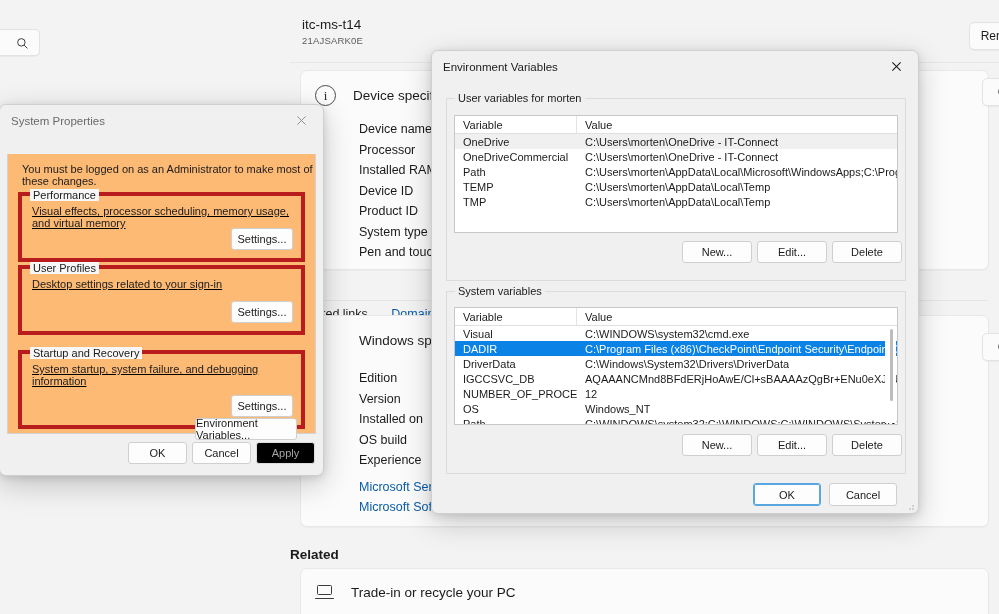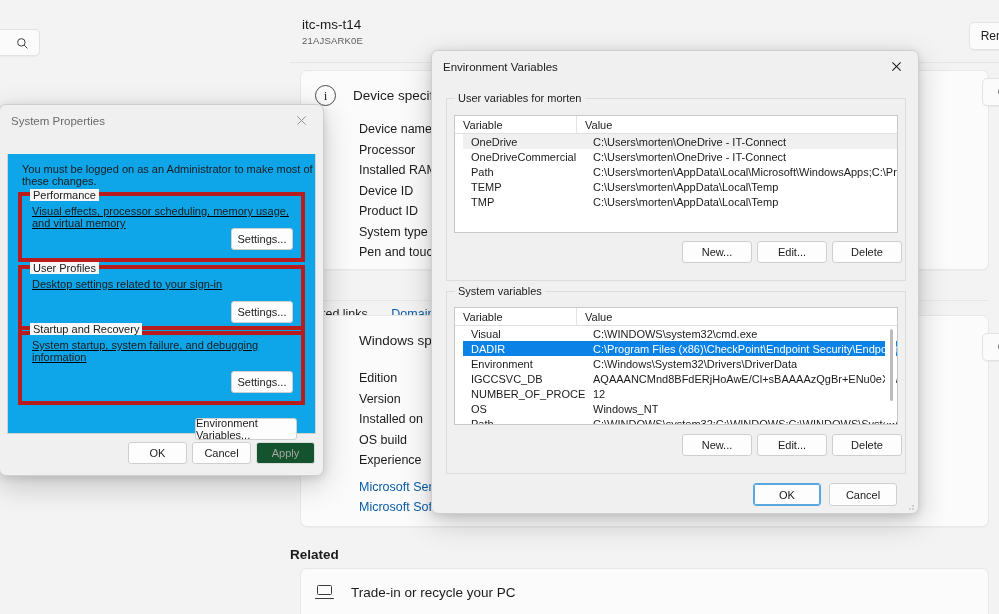--- a/index.html
+++ b/index.html
@@ -109,41 +109,41 @@
     font-size: 11px; color: #1b1b1b; padding: 3px 7px 3px 7px;
     border: 1px solid #d2d2d2; border-bottom: none;
     background: #ebebeb; margin-right: -1px; line-height: 14px;
     border-radius: 3px 3px 0 0;
   }
   .tab.active { background: #f7f7f7; color: #111; position: relative; z-index: 2;
     padding-top: 5px; margin-bottom: -1px; border-bottom: 1px solid #f7f7f7; }
 
   .tabpage {
     position: absolute; left: 7px; right: 7px; top: 49px; bottom: 41px;
-    background: #0ea5e9; border: 1px solid #d2d2d2; border-top: none;
+    background: #fdba74; border: 1px solid #d2d2d2; border-top: none;
   }
   .note { font-size: 11px; color: #1b1b1b; padding: 9px 0 0 14px; }
 
   .groupbox {
     position: absolute; left: 10px; right: 10px;
     border: 4px solid #b91c1c; background: transparent; text-decoration: underline;
   }
   .gb-legend {
     position: absolute; left: 8px; top: -7px; background: #f7f7f7;
     padding: 0 3px; font-size: 11px; color: #1b1b1b;
   }
   .gb-text { font-size: 11px; color: #1b1b1b; padding: 9px 0 0 10px; }
 
   .w32btn {
     position: absolute; height: 22px; background: #fdfdfd;
     border: 1px solid #cfcfcf; border-radius: 3px;
     font-size: 11px; color: #1b1b1b;
     display: flex; align-items: center; justify-content: center;
   }
-  .w32btn.disabled { color: #a6a6a6; background: #14532d; border-color: #dcdcdc; }
+  .w32btn.disabled { color: #a6a6a6; background: #000000; border-color: #dcdcdc; }
   .w32btn.focus { border: 1px solid #5aa7e0; box-shadow: 0 0 0 1px #5aa7e0 inset; }
 
   
   #envvars { left: 431px; top: 50px; width: 488px; height: 464px; background: #f0f0f0; }
   #envvars .w32-title { color: #1b1b1b; font-size: 11.5px; }
 
   .ev-group {
     position: absolute; border: 1px solid #dcdcdc;
   }
   .ev-legend {
@@ -154,21 +154,21 @@
     position: absolute; background: #ffffff; border: 1px solid #c8c8c8;
     overflow: hidden;
   }
   .vt-head {
     display: flex; height: 18px; align-items: center;
     border-bottom: 1px solid #e0e0e0; background: #ffffff;
   }
   .vt-head .c1 { width: 122px; flex: 0 0 122px; padding-left: 8px;
     font-size: 11px; color: #1b1b1b; border-right: 1px solid #e4e4e4; height: 18px; line-height: 18px; }
   .vt-head .c2 { padding-left: 8px; font-size: 11px; color: #1b1b1b; }
-  .vt-row { display: flex; height: 15px; align-items: center; font-size: 11px; color: #1b1b1b; margin-left: 8px; }
+  .vt-row { display: flex; height: 15px; align-items: center; font-size: 11px; color: #1b1b1b; }
   .vt-row .c1 { width: 122px; flex: 0 0 122px; padding-left: 8px; overflow: hidden; white-space: nowrap; }
   .vt-row .c2 { padding-left: 8px; overflow: hidden; white-space: nowrap; text-overflow: clip; }
   .vt-row.hover { background: #f0f0f0; }
   .vt-row.sel { background: #0a82e6; color: #ffffff; }
 
   .vt-scroll {
     position: absolute; right: 1px; top: 19px; bottom: 1px; width: 11px; background: #ffffff;
   }
   .vt-thumb { position: absolute; right: 3px; top: 2px; width: 3px; height: 72px;
     background: #bdbdbd; border-radius: 2px; }
@@ -311,21 +311,21 @@
         <div class="gb-text">Visual effects, processor scheduling, memory usage, and virtual memory</div>
         <div class="w32btn" style="right:8px; bottom:8px; width:62px;">Settings...</div>
       </div>
 
       <div class="groupbox" style="top:111px; height:70px;">
         <span class="gb-legend">User Profiles</span>
         <div class="gb-text">Desktop settings related to your sign-in</div>
         <div class="w32btn" style="right:8px; bottom:8px; width:62px;">Settings...</div>
       </div>
 
-      <div class="groupbox" style="top:172px; height:79px;">
+      <div class="groupbox" style="top:196px; height:79px;">
         <span class="gb-legend">Startup and Recovery</span>
         <div class="gb-text">System startup, system failure, and debugging information</div>
         <div class="w32btn" style="right:8px; bottom:8px; width:62px;">Settings...</div>
       </div>
 
       <div class="w32btn" style="right:18px; top:264px; width:102px;">Environment Variables...</div>
     </div>
 
     <div class="w32btn" style="left:128px; bottom:11px; width:59px;">OK</div>
     <div class="w32btn" style="left:192px; bottom:11px; width:59px;">Cancel</div>
@@ -389,21 +389,21 @@
       </div>
       <div class="vt-row">
         <div class="c1">Visual</div>
         <div class="c2">C:\WINDOWS\system32\cmd.exe</div>
       </div>
       <div class="vt-row sel">
         <div class="c1">DADIR</div>
         <div class="c2">C:\Program Files (x86)\CheckPoint\Endpoint Security\Endpoint Co...</div>
       </div>
       <div class="vt-row">
-        <div class="c1">Environment</div>
+        <div class="c1">DriverData</div>
         <div class="c2">C:\Windows\System32\Drivers\DriverData</div>
       </div>
       <div class="vt-row">
         <div class="c1">IGCCSVC_DB</div>
         <div class="c2">AQAAANCMnd8BFdERjHoAwE/Cl+sBAAAAzQgBr+ENu0eXJwUCY7...</div>
       </div>
       <div class="vt-row">
         <div class="c1">NUMBER_OF_PROCESSORS</div>
         <div class="c2">12</div>
       </div>

